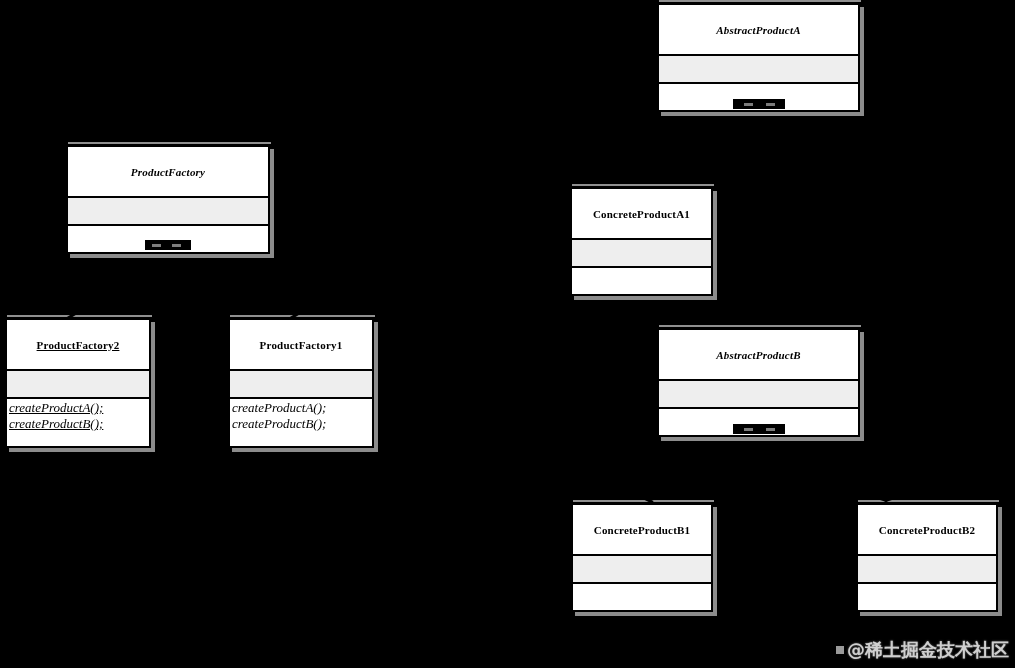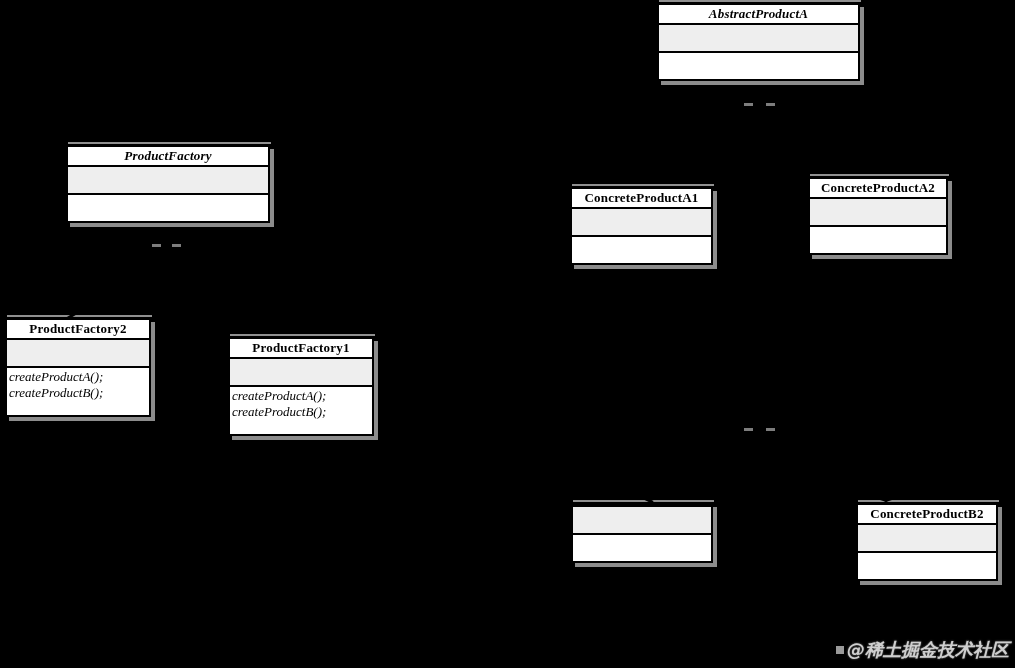--- a/index.html
+++ b/index.html
@@ -18,22 +18,22 @@
     border:2px solid #000;
     box-shadow:4px 4px 0 0 #8c8c8c;
   }
   
   .uml-box::before{
     content:"";position:absolute;left:0;right:-3px;top:-5px;height:2px;
     background:#a9a9a9;opacity:.85;
   }
   .comp{box-sizing:border-box;overflow:hidden;}
   .comp.title{
-    height:18px;display:flex;align-items:center;justify-content:center;
-    font-size:13px;font-weight:bold;color:#000;letter-spacing:.2px;
+    height:49px;display:flex;align-items:center;justify-content:center;
+    font-size:11px;font-weight:bold;color:#000;letter-spacing:.2px;
   }
   .uml-box.abstract .comp.title{font-style:italic;}
   .comp.attrs{
     height:28px;background:#eee;border-top:2px solid #000;
   }
   .comp.ops{
     height:28px;background:#fff;border-top:2px solid #000;
   }
   .uml-box.with-methods .comp.ops{height:49px;padding:1px 0 0 2px;}
   .method-line{
@@ -45,21 +45,21 @@
   .shadow-gap{position:absolute;background:#000;}
   .gap-dash{position:absolute;height:3px;width:9px;background:#7d7d7d;}
   .tick{
     position:absolute;width:22px;height:3px;background:#000;
     transform-origin:center;
   }
 
   
   .watermark{
     position:absolute;right:6px;bottom:6px;
-    display:flex;align-items:center;gap:3px;font-style:italic;
+    display:flex;align-items:center;gap:3px;
   }
   .watermark .wm-block{width:8px;height:8px;background:#9a9a9a;}
   .watermark .wm-text{
     font-family:"DejaVu Sans", sans-serif;
     font-size:18px;font-weight:bold;color:#cfcfcf;
     text-shadow:0 0 2px #808080;white-space:nowrap;
   }
 </style>
 </head>
 <body>
@@ -77,46 +77,47 @@
     <div class="comp attrs"></div>
     <div class="comp ops"></div>
   </div>
 
   <div class="uml-box" style="left:570px;top:187px;width:143px;">
     <div class="comp title">ConcreteProductA1</div>
     <div class="comp attrs"></div>
     <div class="comp ops"></div>
   </div>
 
-  <div class="uml-box" style="left:808px;top:177px;width:140px;">
-    <div class="comp title">ConcreteProductA2</div>
-    <div class="comp attrs"></div>
-    <div class="comp ops"></div>
-  </div>
 
-  <div class="uml-box with-methods" style="left:5px;top:318px;width:146px;">
+  <div class="uml-box with-methods" style="left:5px;top:318px;width:146px;text-decoration:underline;">
     <div class="comp title">ProductFactory2</div>
     <div class="comp attrs"></div>
     <div class="comp ops">
       <div class="method-line">createProductA();</div>
       <div class="method-line">createProductB();</div>
     </div>
   </div>
 
-  <div class="uml-box with-methods" style="left:228px;top:318px;width:146px;margin-top:19px;">
+  <div class="uml-box with-methods" style="left:228px;top:318px;width:146px;">
     <div class="comp title">ProductFactory1</div>
     <div class="comp attrs"></div>
     <div class="comp ops">
       <div class="method-line">createProductA();</div>
       <div class="method-line">createProductB();</div>
     </div>
   </div>
 
+  <div class="uml-box abstract" style="left:657px;top:328px;width:203px;">
+    <div class="comp title">AbstractProductB</div>
+    <div class="comp attrs"></div>
+    <div class="comp ops"></div>
+  </div>
 
   <div class="uml-box" style="left:571px;top:503px;width:142px;">
+    <div class="comp title">ConcreteProductB1</div>
     <div class="comp attrs"></div>
     <div class="comp ops"></div>
   </div>
 
   <div class="uml-box" style="left:856px;top:503px;width:142px;">
     <div class="comp title">ConcreteProductB2</div>
     <div class="comp attrs"></div>
     <div class="comp ops"></div>
   </div>
 

